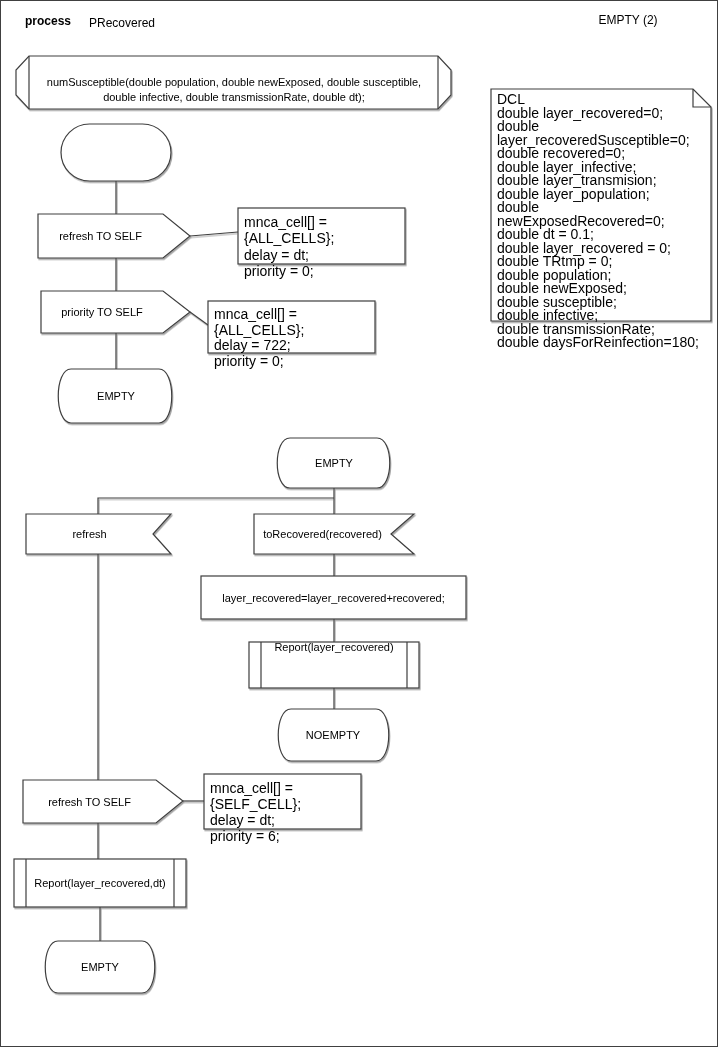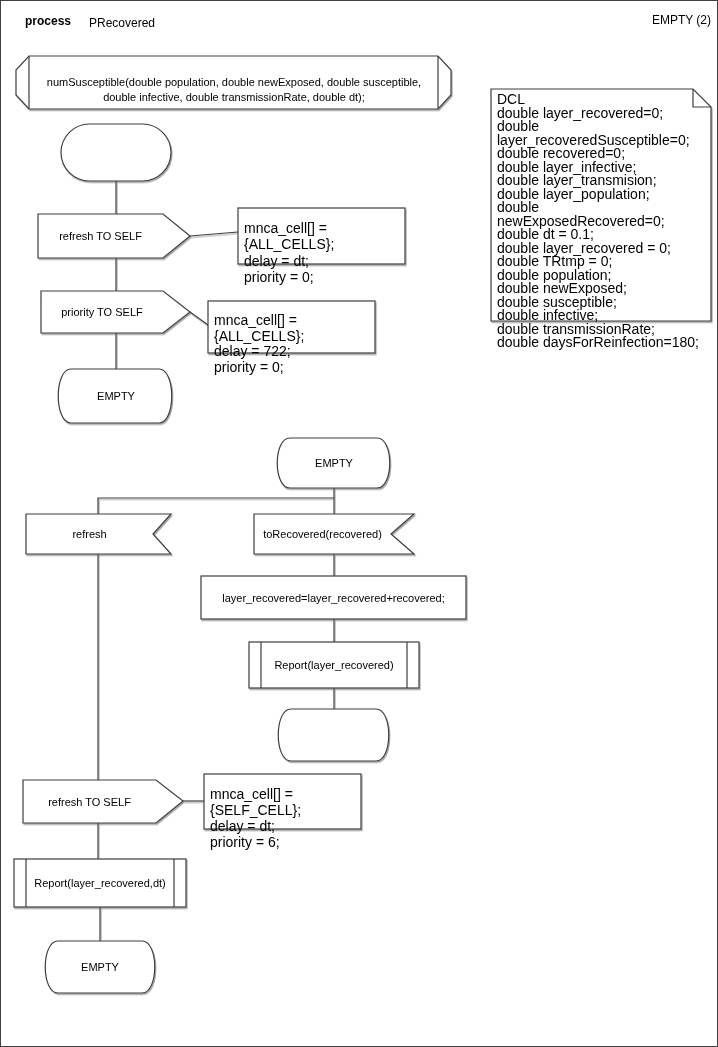--- a/index.html
+++ b/index.html
@@ -13,31 +13,31 @@
   .hdr.bold{font-weight:bold;}
   .lbl{
     position:absolute; display:flex; align-items:center; justify-content:center;
     font-size:11px; color:#000; text-align:center; white-space:pre-line;
     pointer-events:none; line-height:14px;
   }
   .txt{
     position:absolute; font-size:14px; color:#000; text-align:left;
     white-space:pre-line; pointer-events:none;
   }
-  .cm{line-height:16.3px; padding-top:11px;}
+  .cm{line-height:16.3px; padding-top:5px;}
   .dcl{line-height:13.5px; width:208px;}
 </style>
 </head>
 <body>
 
 <div class="page">
 
   <div class="hdr bold" style="left:24px; top:13px;">process</div>
   <div class="hdr" style="left:88px; top:15px;">PRecovered</div>
-  <div class="hdr" style="left:576px; top:12px; width:134px; text-align:right;">EMPTY (2)</div>
+  <div class="hdr" style="left:560px; top:12px; width:134px; text-align:center;">EMPTY (2)</div>
 
   <svg class="canvas" viewBox="0 0 716 1045" xmlns="http://www.w3.org/2000/svg">
     <defs>
       <filter id="ds" x="-20%" y="-20%" width="140%" height="140%">
         <feDropShadow dx="1" dy="1.5" stdDeviation="0.3" flood-color="#9a9a9a" flood-opacity="0.9"></feDropShadow>
       </filter>
     </defs>
     <g filter="url(#ds)" stroke="#3e3e3e" stroke-width="1.2" fill="none">
 
       <path d="M115,180 V213"></path>
@@ -116,22 +116,23 @@
 
   <div class="lbl" style="left:58px; top:368px; width:114px; height:53px;">EMPTY</div>
 
   <div class="lbl" style="left:277px; top:437px; width:112px; height:50px;">EMPTY</div>
 
   <div class="lbl" style="left:25px; top:513px; width:127px; height:40px;">refresh</div>
   <div class="lbl" style="left:200px; top:575px; width:265px; height:43px;">layer_recovered=layer_recovered+recovered;</div>
 
   <div class="lbl" style="left:253px; top:513px; width:137px; height:40px;">toRecovered(recovered)</div>
 
-  <div class="lbl" style="left:260px; top:641px; width:146px; height:46px;">Report(layer_recovered)</div>
+  <div class="lbl" style="left:260px; top:623px; width:146px; height:46px;">Report(layer_recovered)</div>
 
+  <div class="lbl" style="left:274px; top:708px; width:116px; height:52px;">NOEMPTY</div>
 
   <div class="lbl" style="left:22px; top:779px; width:133px; height:43px;">refresh TO SELF</div>
   <div class="txt cm" style="left:209px; top:774px; width:147px; line-height:16px;">mnca_cell[] = {SELF_CELL};
 delay = dt;
 priority = 6;</div>
 
   <div class="lbl" style="left:28px; top:858px; width:142px; height:48px;">Report(layer_recovered,dt)</div>
 
   <div class="lbl" style="left:41px; top:940px; width:116px; height:52px;">EMPTY</div>
 

